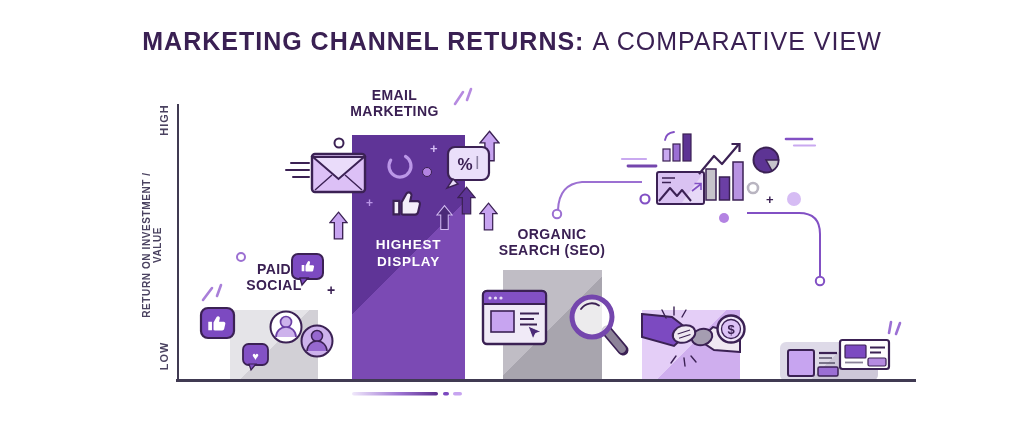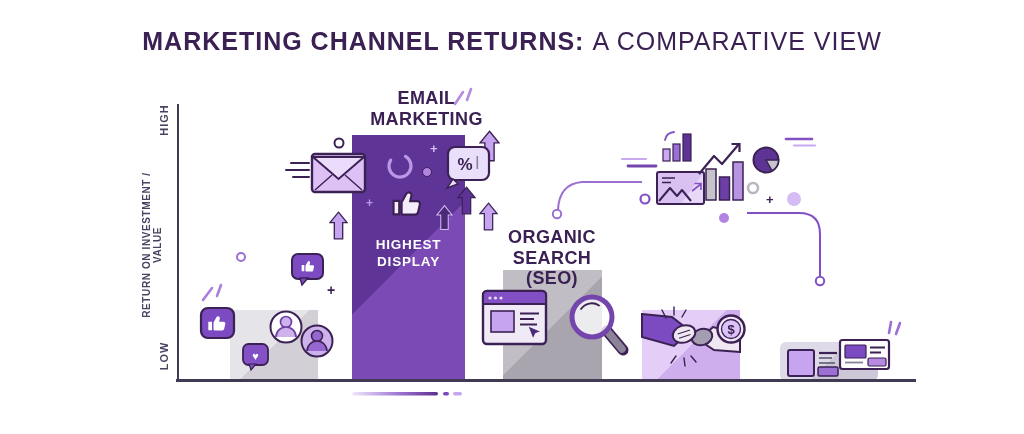--- a/index.html
+++ b/index.html
@@ -17,24 +17,24 @@
   .ylab-high{left:144px;top:114px;width:40px;font-size:11px;}
   .ylab-low{left:144px;top:350px;width:40px;font-size:11px;}
   .ylab-main{left:61px;top:234px;width:182px;font-size:10px;letter-spacing:.6px;}
   .bar{position:absolute;bottom:53px;z-index:1;}
   .bar-paid{left:230px;width:88px;height:71px;background:linear-gradient(135deg,#e5e4e8 50%,#d2d0d6 50%);}
   .bar-email{left:352px;width:113px;height:246px;background:linear-gradient(135deg,#5f3497 50%,#7b4ab4 50%);}
   .bar-seo{left:503px;width:99px;height:111px;background:linear-gradient(135deg,#c0bdc5 50%,#a8a5ae 50%);}
   .bar-affiliate{left:642px;width:98px;height:71px;background:linear-gradient(135deg,#e4cef7 50%,#cfaeee 50%);}
   .bar-display{left:780px;width:98px;height:39px;border-radius:6px;
                background:linear-gradient(135deg,#dedae8 50%,#cdc8d8 50%);}
-  .bar-label{position:absolute;text-align:center;font-weight:800;font-size:18px;
+  .bar-label{position:absolute;text-align:center;font-weight:800;font-size:14px;
              line-height:1.14;letter-spacing:.4px;color:#3a2053;z-index:3;}
   .lbl-paid{left:228px;top:262px;width:92px;}
-  .lbl-email{left:361px;top:88px;width:131px;font-size:18px;}
+  .lbl-email{left:329px;top:88px;width:131px;font-size:14px;}
   .lbl-seo{left:486px;top:227px;width:132px;}
   .lbl-affiliate{left:634px;top:265px;width:120px;}
   .lbl-display{left:784px;top:300px;width:82px;}
   .annot{position:absolute;left:352px;top:237px;width:113px;text-align:center;z-index:3;
          color:#ffffff;font-weight:800;font-size:13.5px;line-height:1.25;letter-spacing:.8px;}
   .overlay{position:absolute;inset:0;z-index:4;pointer-events:none;}
 </style>
 </head>
 <body>
 
@@ -51,20 +51,21 @@
   <div class="ylab ylab-high">HIGH</div>
   <div class="ylab ylab-main">RETURN ON INVESTMENT / VALUE</div>
   <div class="ylab ylab-low">LOW</div>
 
   <div class="bar bar-paid"></div>
   <div class="bar bar-email"></div>
   <div class="bar bar-seo"></div>
   <div class="bar bar-affiliate"></div>
   <div class="bar bar-display"></div>
 
+  <div class="bar-label lbl-paid">PAID SOCIAL</div>
   <div class="bar-label lbl-email">EMAIL MARKETING</div>
   <div class="bar-label lbl-seo">ORGANIC SEARCH (SEO)</div>
   <div class="annot">HIGHEST DISPLAY</div>
 
   <svg class="overlay" width="1024" height="434" viewBox="0 0 1024 434">
     <defs>
       <symbol id="thumb" viewBox="0 0 24 24">
         <path d="M2.5 10.5 h4 V20 h-4 Z M8.2 19.2 c0 .5.6 1 1.2 1 h8.3 c1 0 1.9 -.7 2.1 -1.6 l1.3 -5.7 c.25 -1.1 -.6 -2.2 -1.75 -2.2 h-5.1 l.85 -3.9 c.2 -1.2 -.7 -2.3 -1.85 -2.3 -.7 0 -1.35 .4 -1.7 1 l-3.35 6 Z"></path>
       </symbol>
       <symbol id="arrowUp" viewBox="0 0 20 30">

